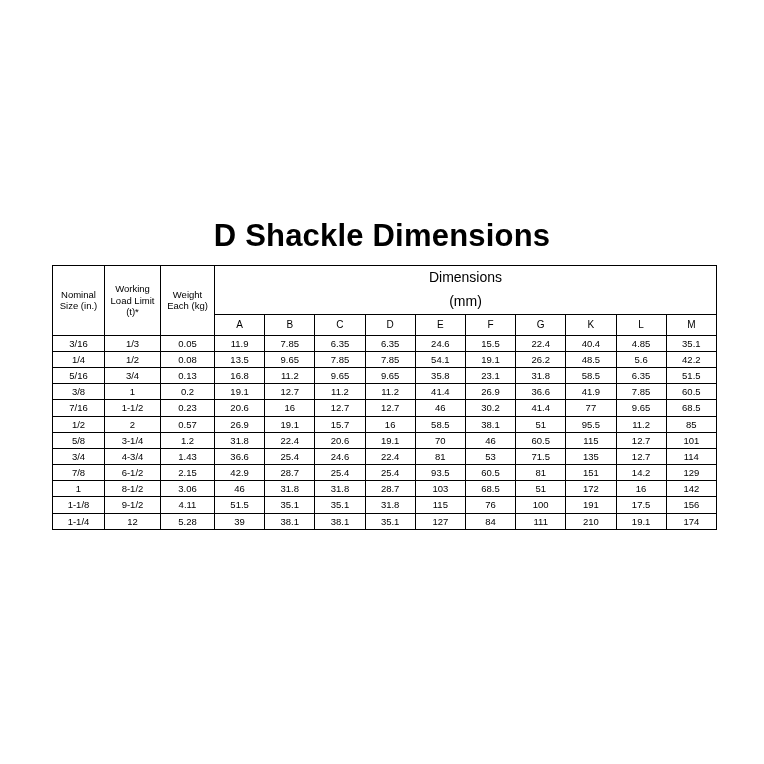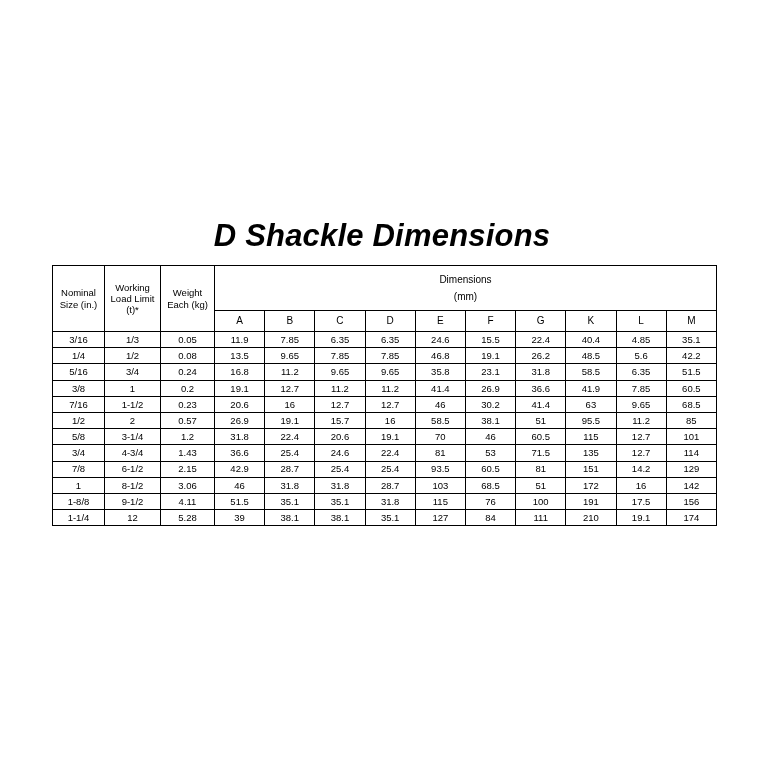--- a/index.html
+++ b/index.html
@@ -23,21 +23,20 @@
   .title {
     position: absolute;
     top: 218px;
     left: 0;
     width: 764px;
     text-align: center;
     font-size: 31px;
     font-weight: bold;
     letter-spacing: 0.2px;
     color: #000;
-    font-style: italic;
   }
   .table-wrap {
     position: absolute;
     top: 265px;
     left: 52px;
     width: 664px;
   }
   table.dims {
     border-collapse: collapse;
     width: 664px;
@@ -52,21 +51,21 @@
     line-height: 1.18;
     font-weight: normal;
   }
   th.hdr-stack {
     font-weight: bold;
     font-size: 9.5px;
     padding: 2px 1px;
   }
   th.dims-group {
     font-weight: normal;
-    font-size: 10px;
+    font-size: 14px;
     height: 44px;
   }
   th.letter {
     font-weight: normal;
     font-size: 10px;
     height: 20px;
   }
   td.datacell {
     height: 15.2px;
     font-size: 9.5px;
@@ -155,31 +154,31 @@
           <td class="datacell">35.1</td>
         </tr>
         <tr>
           <td class="datacell">1/4</td>
           <td class="datacell">1/2</td>
           <td class="datacell">0.08</td>
           <td class="datacell">13.5</td>
           <td class="datacell">9.65</td>
           <td class="datacell">7.85</td>
           <td class="datacell">7.85</td>
-          <td class="datacell">46.8</td>
+          <td class="datacell">54.1</td>
           <td class="datacell">19.1</td>
           <td class="datacell">26.2</td>
           <td class="datacell">48.5</td>
           <td class="datacell">5.6</td>
           <td class="datacell">42.2</td>
         </tr>
         <tr>
           <td class="datacell">5/16</td>
           <td class="datacell">3/4</td>
-          <td class="datacell">0.24</td>
+          <td class="datacell">0.13</td>
           <td class="datacell">16.8</td>
           <td class="datacell">11.2</td>
           <td class="datacell">9.65</td>
           <td class="datacell">9.65</td>
           <td class="datacell">35.8</td>
           <td class="datacell">23.1</td>
           <td class="datacell">31.8</td>
           <td class="datacell">58.5</td>
           <td class="datacell">6.35</td>
           <td class="datacell">51.5</td>
@@ -203,21 +202,21 @@
           <td class="datacell">7/16</td>
           <td class="datacell">1-1/2</td>
           <td class="datacell">0.23</td>
           <td class="datacell">20.6</td>
           <td class="datacell">16</td>
           <td class="datacell">12.7</td>
           <td class="datacell">12.7</td>
           <td class="datacell">46</td>
           <td class="datacell">30.2</td>
           <td class="datacell">41.4</td>
-          <td class="datacell">63</td>
+          <td class="datacell">77</td>
           <td class="datacell">9.65</td>
           <td class="datacell">68.5</td>
         </tr>
         <tr>
           <td class="datacell">1/2</td>
           <td class="datacell">2</td>
           <td class="datacell">0.57</td>
           <td class="datacell">26.9</td>
           <td class="datacell">19.1</td>
           <td class="datacell">15.7</td>
@@ -283,21 +282,21 @@
           <td class="datacell">31.8</td>
           <td class="datacell">28.7</td>
           <td class="datacell">103</td>
           <td class="datacell">68.5</td>
           <td class="datacell">51</td>
           <td class="datacell">172</td>
           <td class="datacell">16</td>
           <td class="datacell">142</td>
         </tr>
         <tr>
-          <td class="datacell">1-8/8</td>
+          <td class="datacell">1-1/8</td>
           <td class="datacell">9-1/2</td>
           <td class="datacell">4.11</td>
           <td class="datacell">51.5</td>
           <td class="datacell">35.1</td>
           <td class="datacell">35.1</td>
           <td class="datacell">31.8</td>
           <td class="datacell">115</td>
           <td class="datacell">76</td>
           <td class="datacell">100</td>
           <td class="datacell">191</td>

